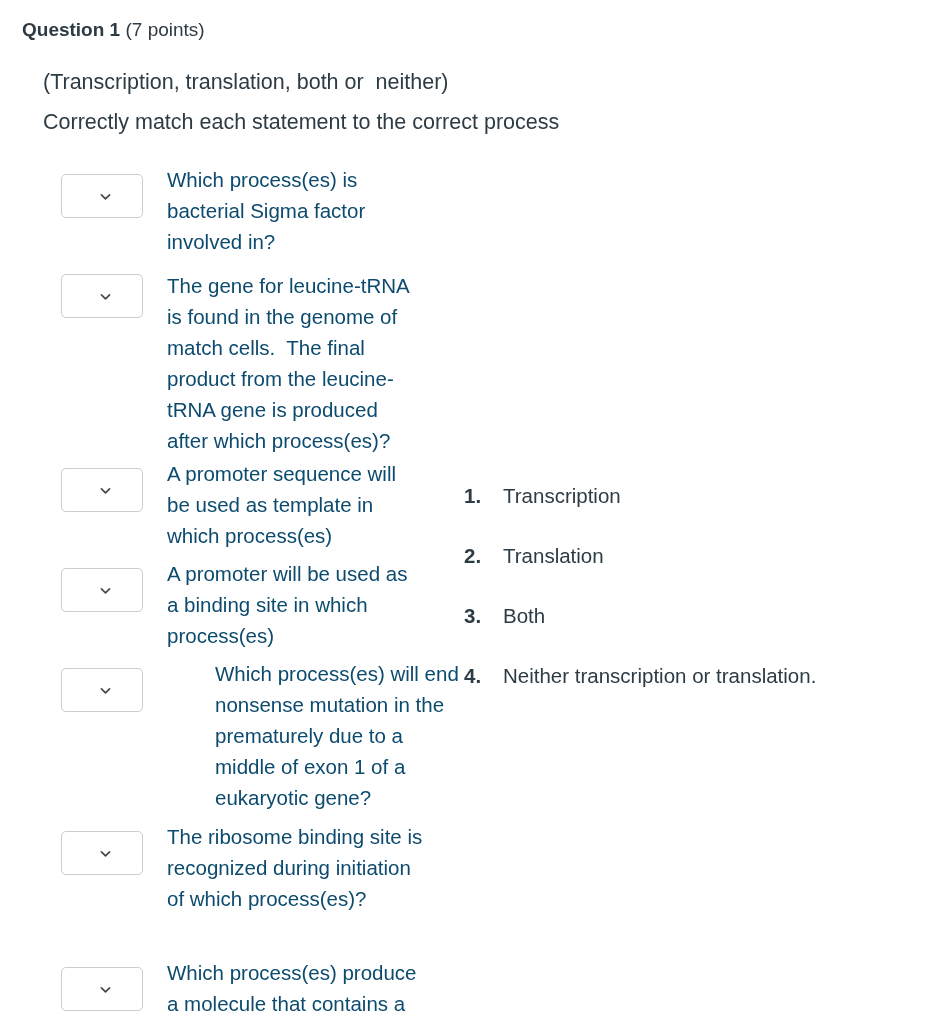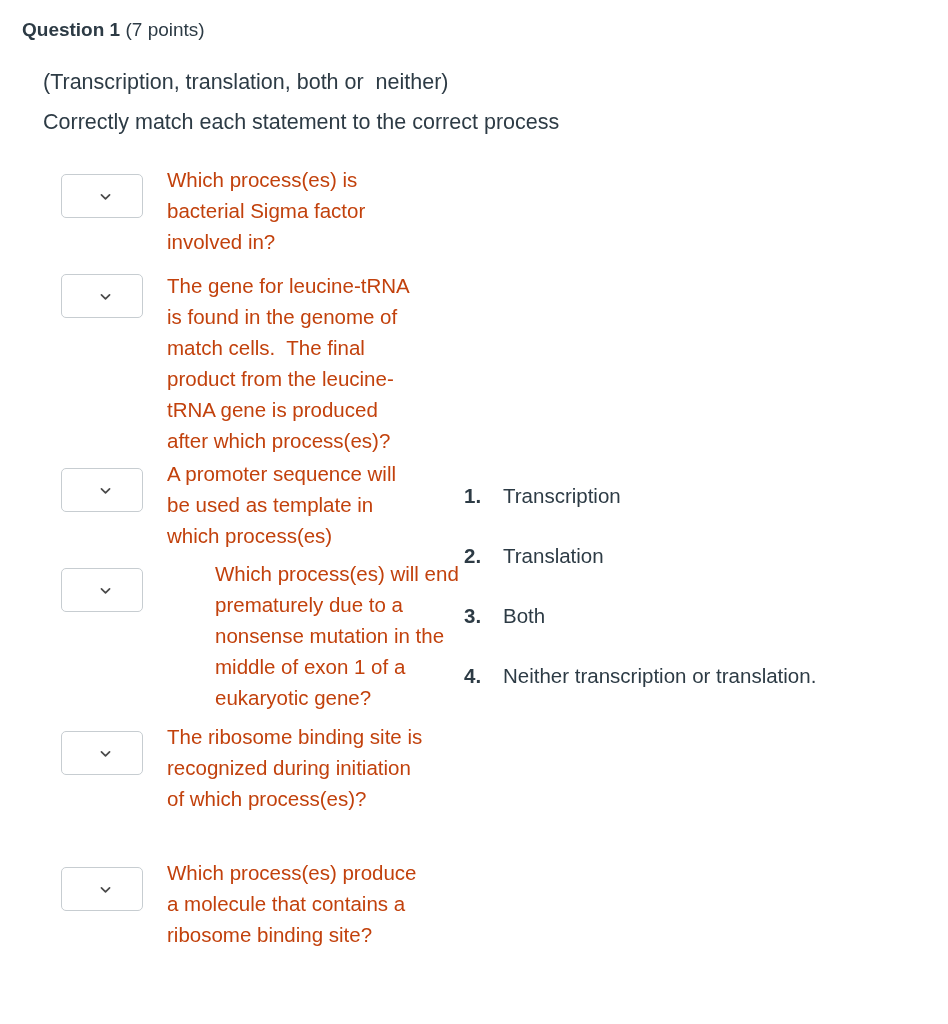--- a/index.html
+++ b/index.html
@@ -84,21 +84,21 @@
     height: 13px;
     margin-left: 6px;
   }
   .chev svg { display: block; }
 
   .match-text {
     margin-left: 167px;
     width: 282px;
     font-size: 20.5px;
     line-height: 31px;
-    color: #c2410c;
+    color: #0c4a6e;
     font-weight: 400;
     padding-top: 2px;
   }
   .match-text .tline {
     display: block;
     white-space: pre;
   }
 
   
   #options {
@@ -177,32 +177,46 @@
             <path d="M3 6 L8 11 L13 6" fill="none" stroke="#4a4a4a" stroke-width="2.1" stroke-linecap="round" stroke-linejoin="round"></path>
           </svg>
         </span>
       </div>
       <div class="match-text">
         <span class="tline">A promoter sequence will</span>
         <span class="tline">be used as template in</span>
         <span class="tline">which process(es)</span>
       </div>
     </div>
+    <div class="match-row" style="height: 100px;">
+      <div class="dropdown" style="top: 12px;">
+        <span class="chev">
+          <svg viewBox="0 0 16 16" width="13" height="13">
+            <path d="M3 6 L8 11 L13 6" fill="none" stroke="#4a4a4a" stroke-width="2.1" stroke-linecap="round" stroke-linejoin="round"></path>
+          </svg>
+        </span>
+      </div>
+      <div class="match-text">
+        <span class="tline">A promoter will be used as</span>
+        <span class="tline">a binding site in which</span>
+        <span class="tline">process(es)</span>
+      </div>
+    </div>
     <div class="match-row" style="height: 163px; padding-left: 48px;">
       <div class="dropdown" style="top: 12px;">
         <span class="chev">
           <svg viewBox="0 0 16 16" width="13" height="13">
             <path d="M3 6 L8 11 L13 6" fill="none" stroke="#4a4a4a" stroke-width="2.1" stroke-linecap="round" stroke-linejoin="round"></path>
           </svg>
         </span>
       </div>
       <div class="match-text">
         <span class="tline">Which process(es) will end</span>
+        <span class="tline">nonsense mutation in the</span>
         <span class="tline">prematurely due to a</span>
-        <span class="tline">nonsense mutation in the</span>
         <span class="tline">middle of exon 1 of a</span>
         <span class="tline">eukaryotic gene?</span>
       </div>
     </div>
     <div class="match-row" style="height: 100px;">
       <div class="dropdown" style="top: 12px;">
         <span class="chev">
           <svg viewBox="0 0 16 16" width="13" height="13">
             <path d="M3 6 L8 11 L13 6" fill="none" stroke="#4a4a4a" stroke-width="2.1" stroke-linecap="round" stroke-linejoin="round"></path>
           </svg>

